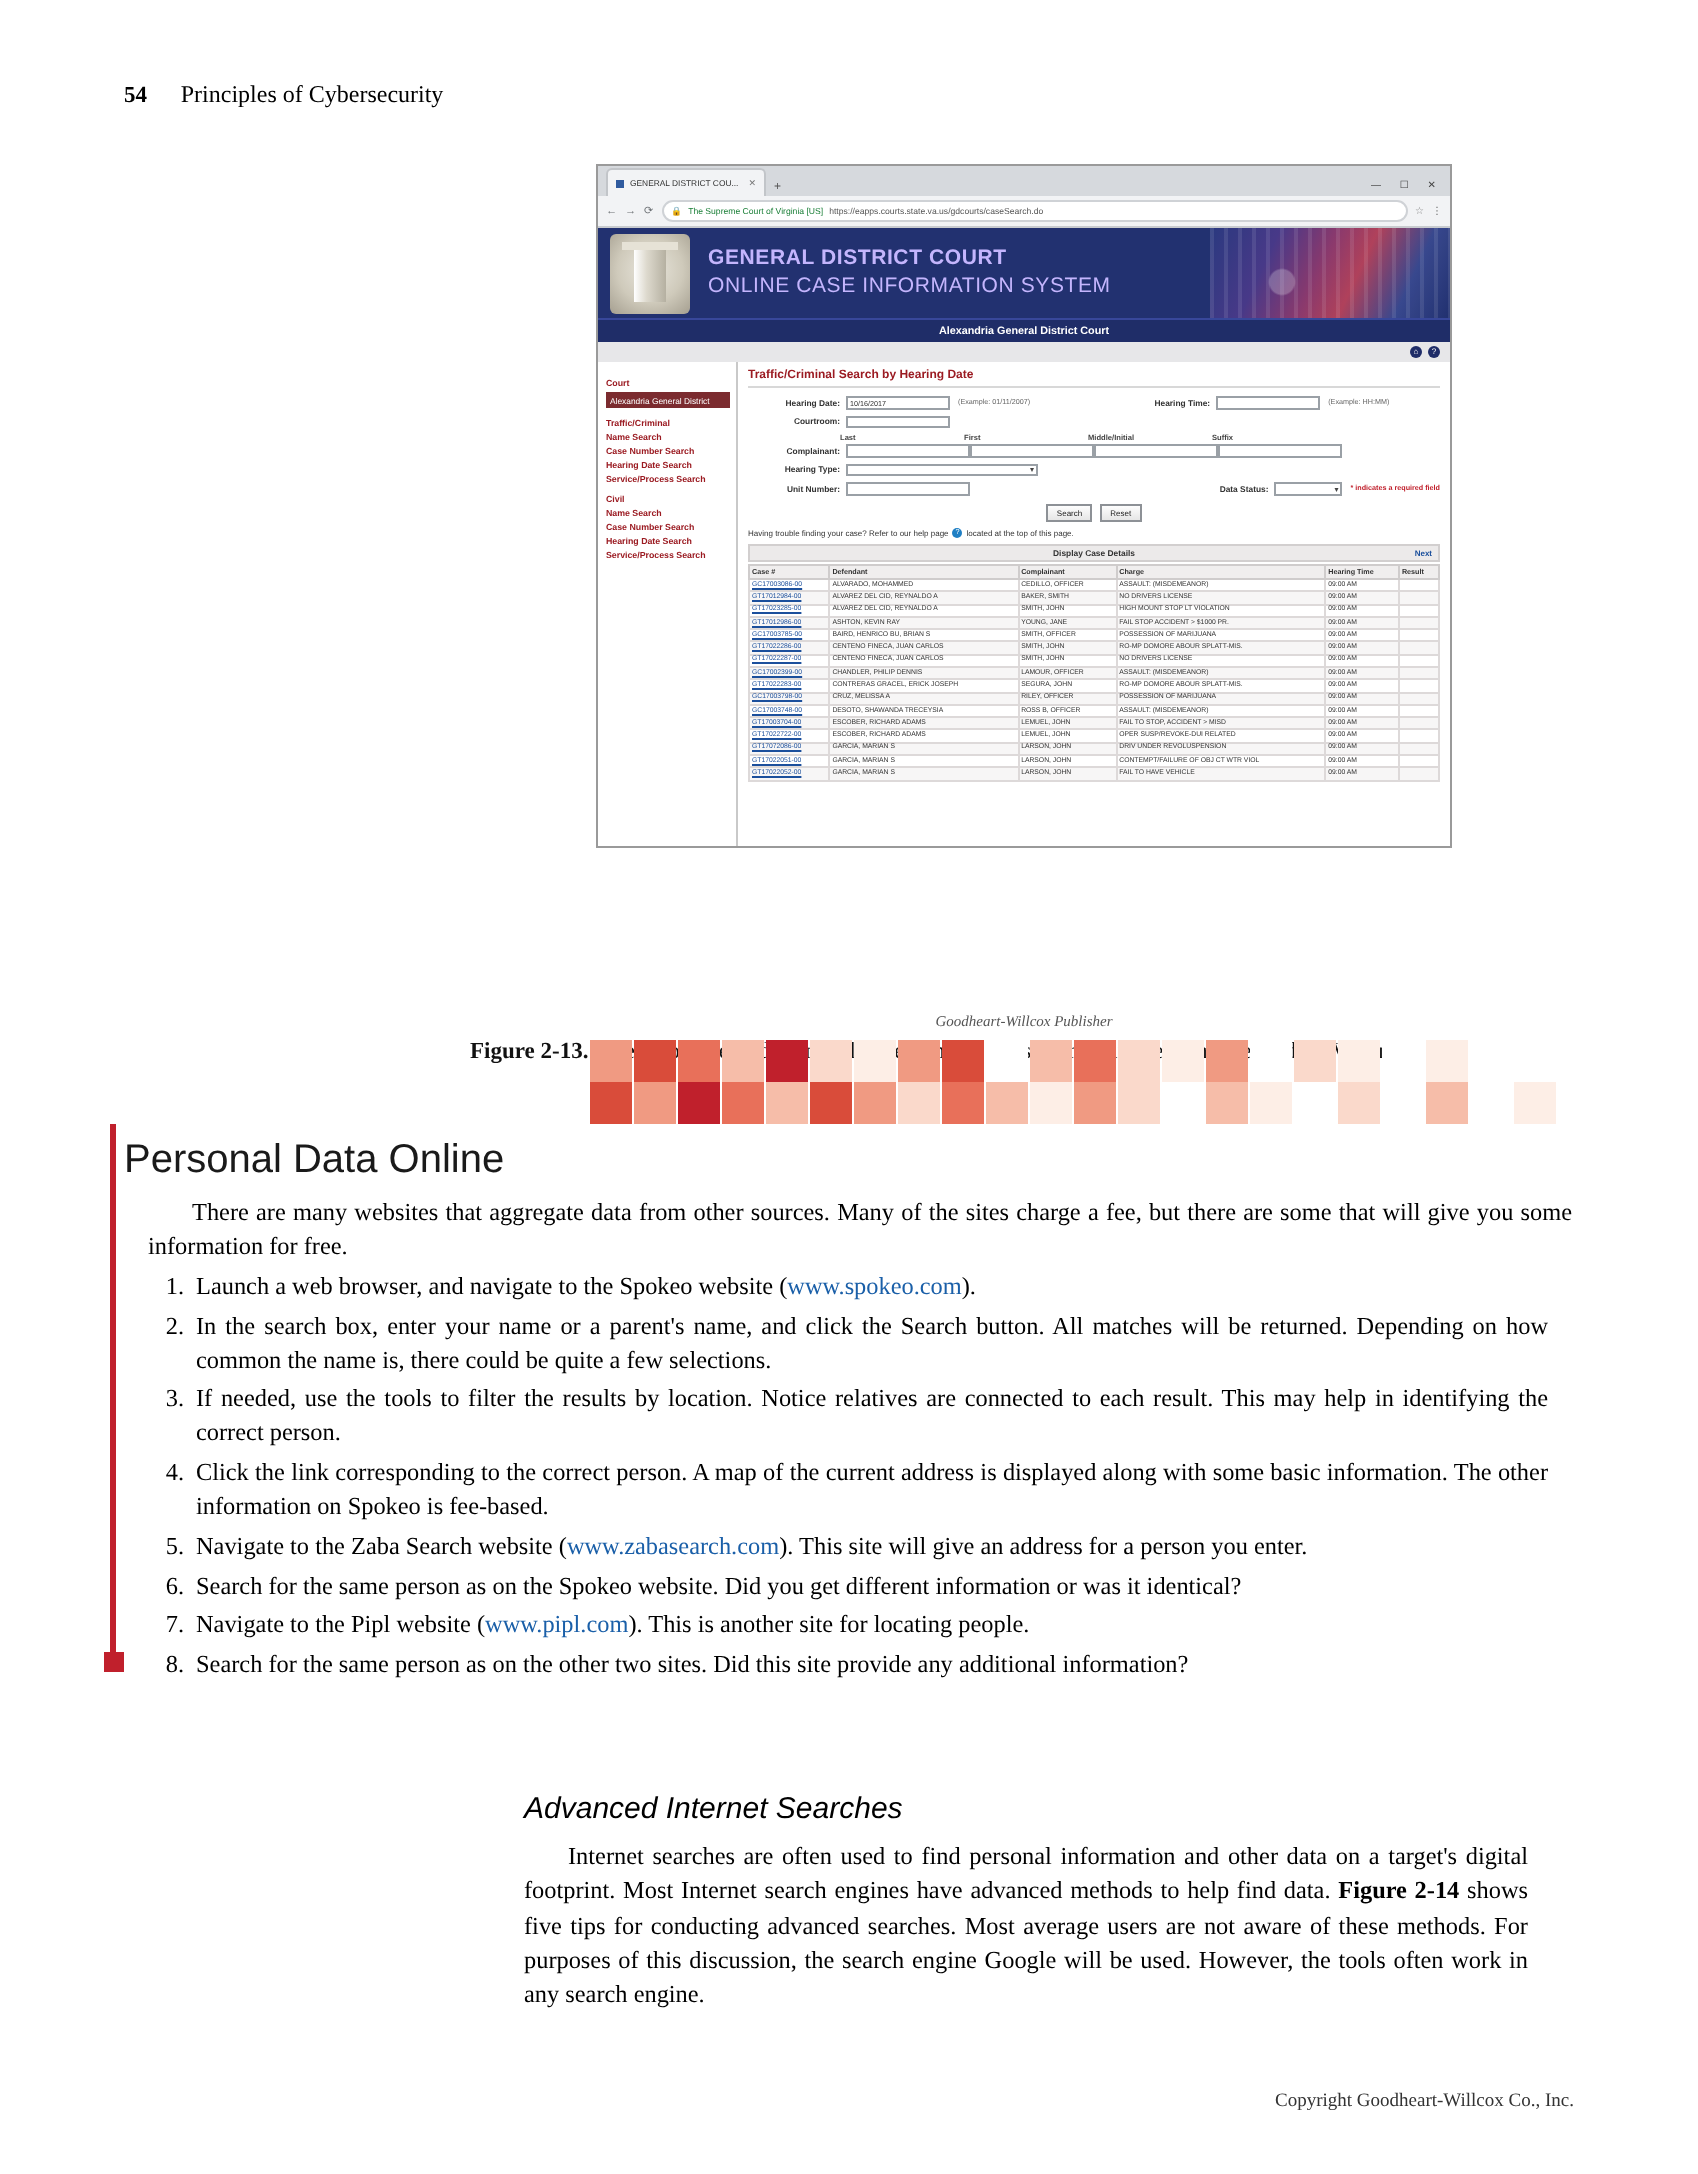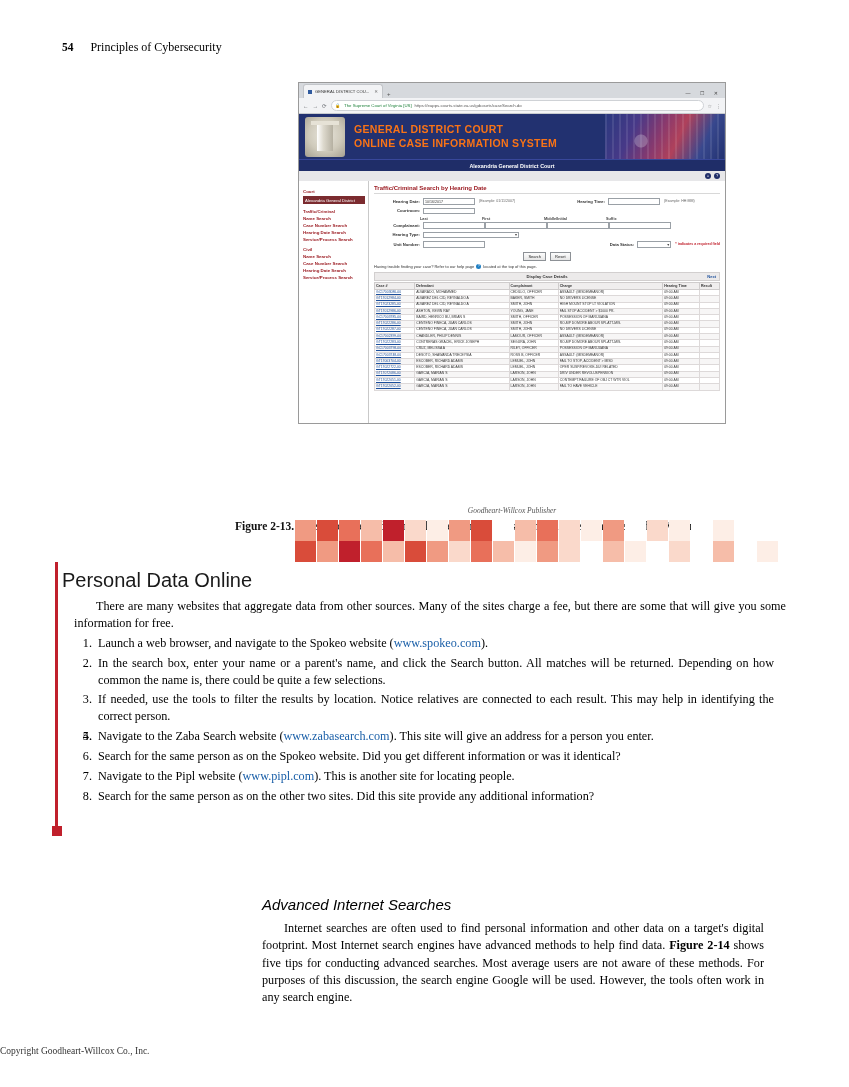--- a/index.html
+++ b/index.html
@@ -140,26 +140,26 @@
     background: linear-gradient(90deg,#fff 0%,#ddd9cd 40%,#b5b0a1 100%);
   }
   .site-header .seal:after {
     content: "";
     position: absolute;
     left: 6px; top: 4px;
     width: 28px; height: 4px;
     background: #e6e2d6;
   }
   .site-title {
-    color: #f97316;
+    color: #c4b5fd;
     margin-left: 9px;
     line-height: 1.25;
   }
   .site-title .l1 { font-size: 10.5px; font-weight: bold; letter-spacing: .3px; }
-  .site-title .l2 { font-size: 10.5px; font-weight: bold; letter-spacing: .3px; }
+  .site-title .l2 { font-size: 10.5px; font-weight: normal; letter-spacing: .3px; }
   .site-header .flagart {
     position: absolute;
     right: 0; top: 0;
     width: 120px; height: 45px;
     background:
       radial-gradient(circle at 30% 60%, rgba(255,255,255,.25) 0 6px, transparent 7px),
       linear-gradient(115deg, #2b3a80 0%, #4a3a8a 25%, #8e3a6e 45%, #b8425a 60%, #3a4a90 80%, #223170 100%);
     opacity: .95;
   }
   .site-header .flagart:after {
@@ -486,21 +486,21 @@
     text-align: justify;
     text-indent: 22px;
   }
   .adv-body b { font-weight: bold; }
 
   .copyright {
     position: absolute;
     top: 1046px;
     left: 0;
     width: 787px;
-    text-align: left;
+    text-align: right;
     font-size: 9.5px;
     color: #333;
   }
 </style>
 </head>
 <body>
 
 <div class="running-head">
   <span class="pagenum">54</span>
   <span class="bookttl">Principles of Cybersecurity</span>
@@ -830,21 +830,21 @@
         <i style="left: 462px; top: 21px; width: 21px; height: 21px; background: rgb(253, 238, 230);"></i>
       </div>
   </div>
   <div class="ql-left-rule"></div>
   <div class="ql-title">Personal Data Online</div>
   <div class="ql-intro">There are many websites that aggregate data from other sources. Many of the sites charge a fee, but there are some that will give you some information for free.</div>
   <ol class="ql-list" id="ql-list">
       <li><span class="num">1.</span><span>Launch a web browser, and navigate to the Spokeo website (</span><span class="lnk-blue">www.spokeo.com</span><span>).</span></li>
       <li><span class="num">2.</span><span>In the search box, enter your name or a parent's name, and click the Search button. All matches will be returned. Depending on how common the name is, there could be quite a few selections.</span></li>
       <li><span class="num">3.</span><span>If needed, use the tools to filter the results by location. Notice relatives are connected to each result. This may help in identifying the correct person.</span></li>
-      <li><span class="num">4.</span></li>
+      <li><span class="num">4.</span><span>Click the link corresponding to the correct person. A map of the current address is displayed along with some basic information. The other information on Spokeo is fee-based.</span></li>
       <li><span class="num">5.</span><span>Navigate to the Zaba Search website (</span><span class="lnk-blue">www.zabasearch.com</span><span>). This site will give an address for a person you enter.</span></li>
       <li><span class="num">6.</span><span>Search for the same person as on the Spokeo website. Did you get different information or was it identical?</span></li>
       <li><span class="num">7.</span><span>Navigate to the Pipl website (</span><span class="lnk-blue">www.pipl.com</span><span>). This is another site for locating people.</span></li>
       <li><span class="num">8.</span><span>Search for the same person as on the other two sites. Did this site provide any additional information?</span></li>
     </ol>
 </div>
 
 <div class="adv-head">Advanced Internet Searches</div>
 <div class="adv-body">
   <span>Internet searches are often used to find personal information and other data on a target's digital footprint. Most Internet search engines have advanced methods to help find data. </span><b>Figure 2-14</b><span> shows five tips for conducting advanced searches. Most average users are not aware of these methods. For purposes of this discussion, the search engine Google will be used. However, the tools often work in any search engine.</span>

